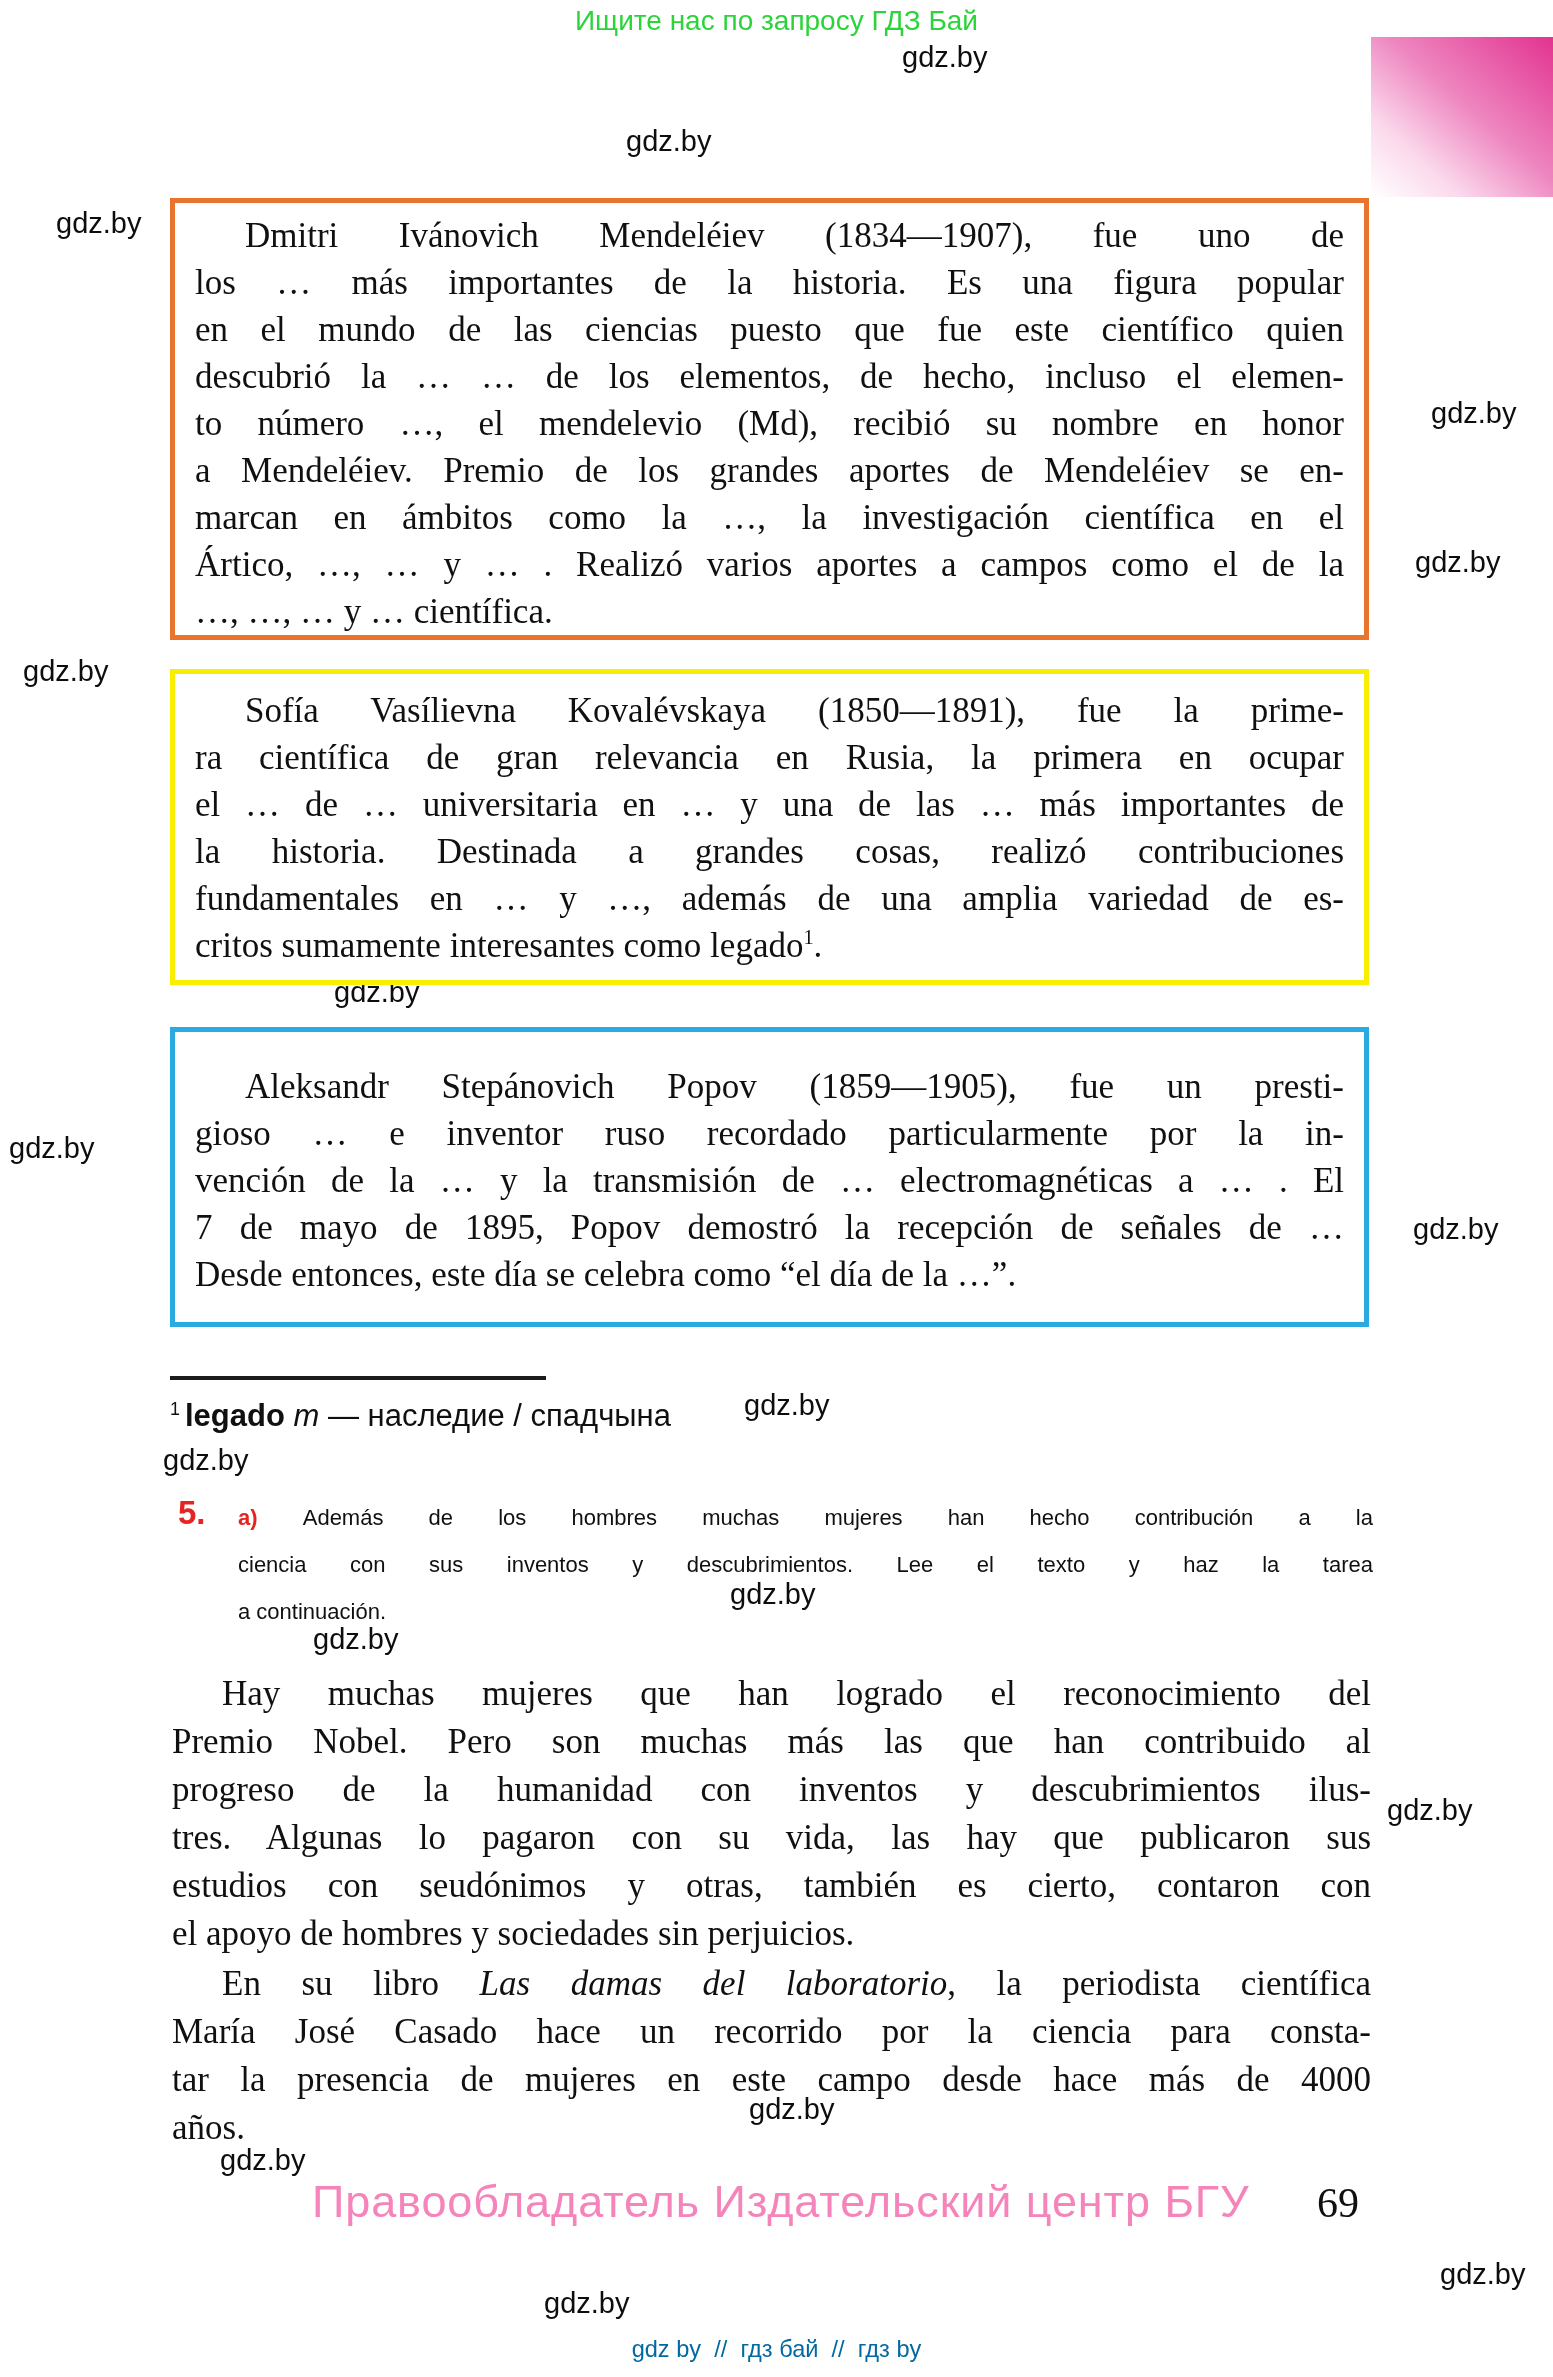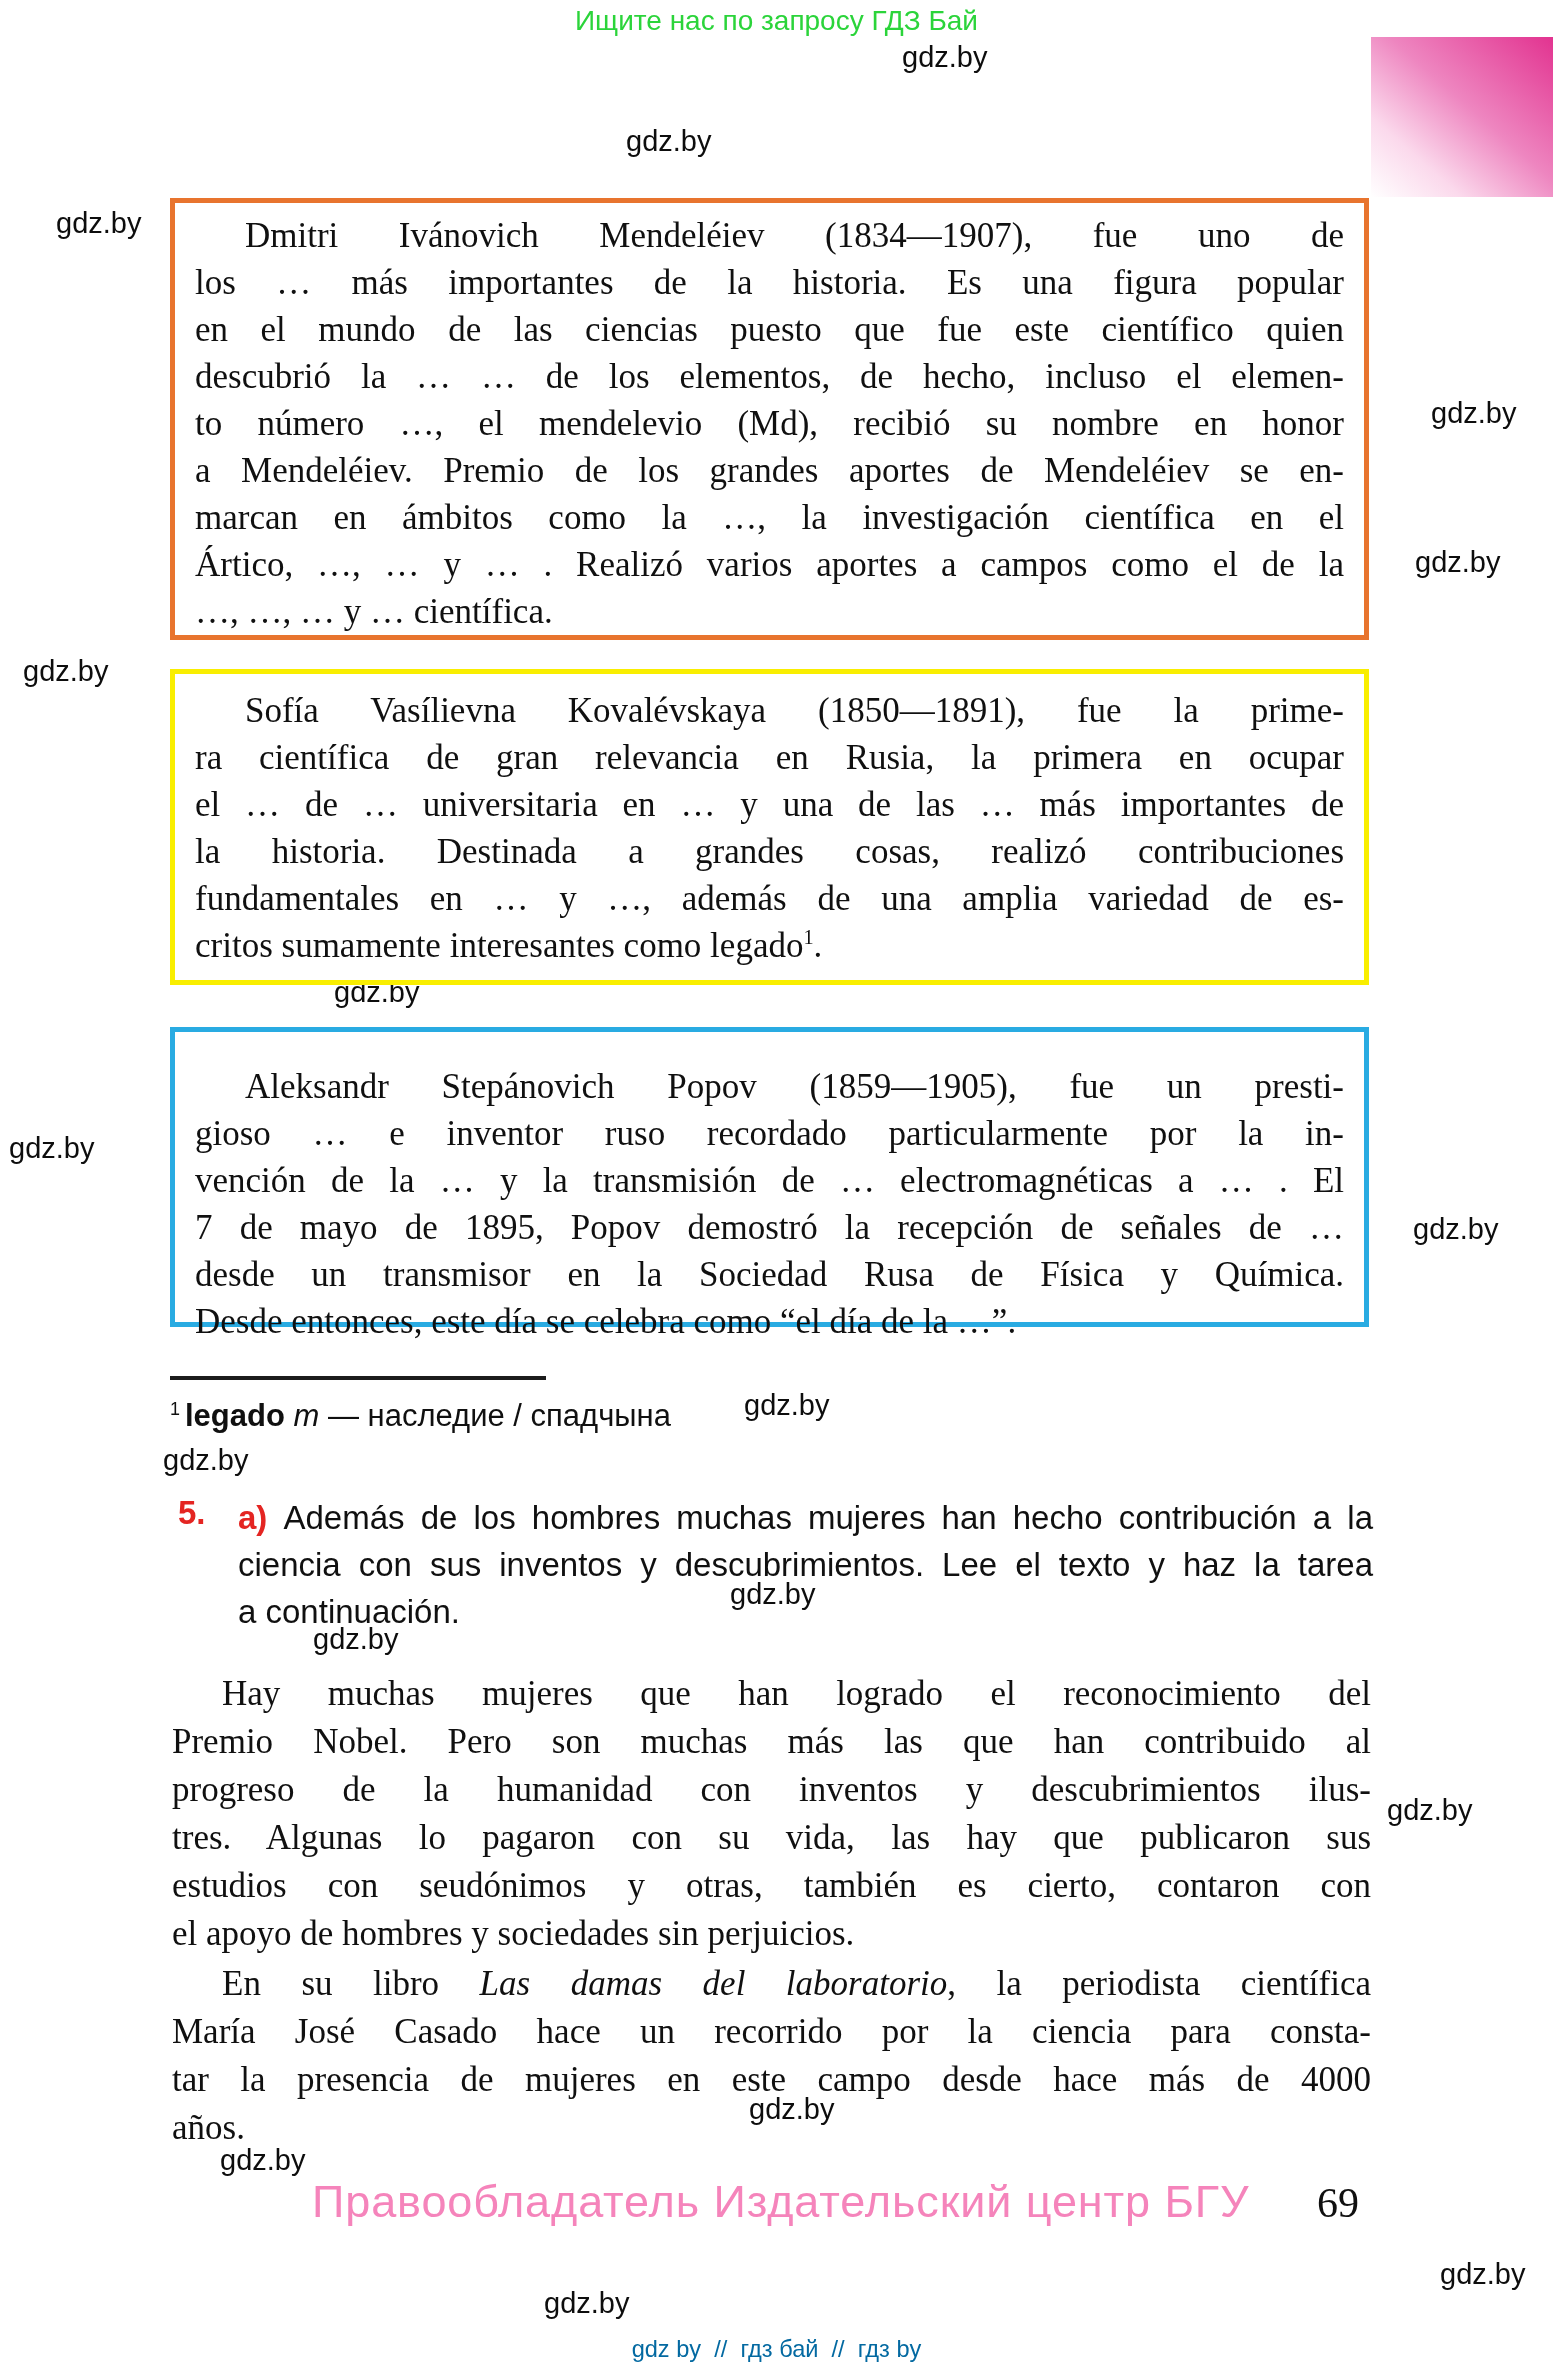--- a/index.html
+++ b/index.html
@@ -77,21 +77,21 @@
 
   
   .ex-number{
     left:178px;top:1494px;
     font-family:"Liberation Sans", sans-serif;
     font-size:33px;font-weight:bold;color:#e42522;
   }
   .exercise{
     left:238px;top:1494px;width:1135px;
     font-family:"Liberation Sans", sans-serif;
-    font-size:33px;line-height:47px;
+    font-size:22px;line-height:47px;
   }
 
   
   .bodytext{
     left:170px;top:1668px;width:1203px;
     font-size:35px;line-height:48px;
   }
   .bodytext .para{margin:2px;}
 
   
@@ -149,21 +149,20 @@
       <div class="tline"><span>la historia. Destinada a grandes cosas, realizó contribuciones</span></div>
       <div class="tline"><span>fundamentales en … y …, además de una amplia variedad de es-</span></div>
       <div class="tline last"><span>critos sumamente interesantes como legado</span><span class="sup">1</span><span>.</span></div>
     </div>
 
   <div class="abs tbox box-blue indent-first">
       <div class="tline"><span>Aleksandr Stepánovich Popov (1859—1905), fue un presti-</span></div>
       <div class="tline"><span>gioso … e inventor ruso recordado particularmente por la in-</span></div>
       <div class="tline"><span>vención de la … y la transmisión de … electromagnéticas a … . El</span></div>
       <div class="tline"><span>7 de mayo de 1895, Popov demostró la recepción de señales de …</span></div>
-      <div class="tline"><span>desde un transmisor en la Sociedad Rusa de Física y Química.</span></div>
       <div class="tline last"><span>Desde entonces, este día se celebra como “el día de la …”.</span></div>
     </div>
 
   <div class="abs footnote-rule"></div>
   <div class="abs footnote">
       <div class="tline last"><span class="sup">1 </span><span class="b">legado</span><span class="i"> m</span><span> — наследие / спадчына</span></div>
     </div>
 
   <div class="abs ex-number">5.</div>
   <div class="abs exercise">

